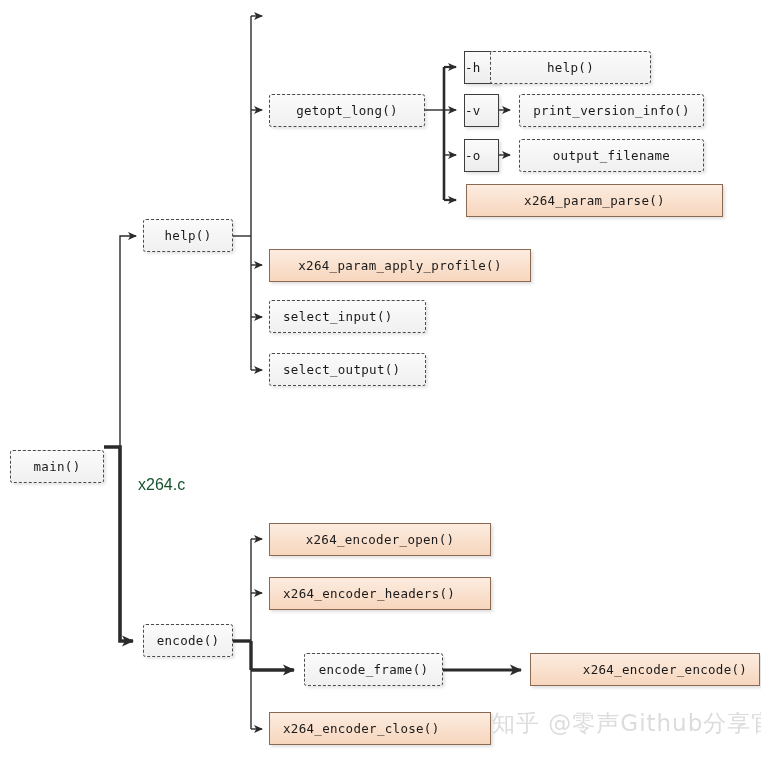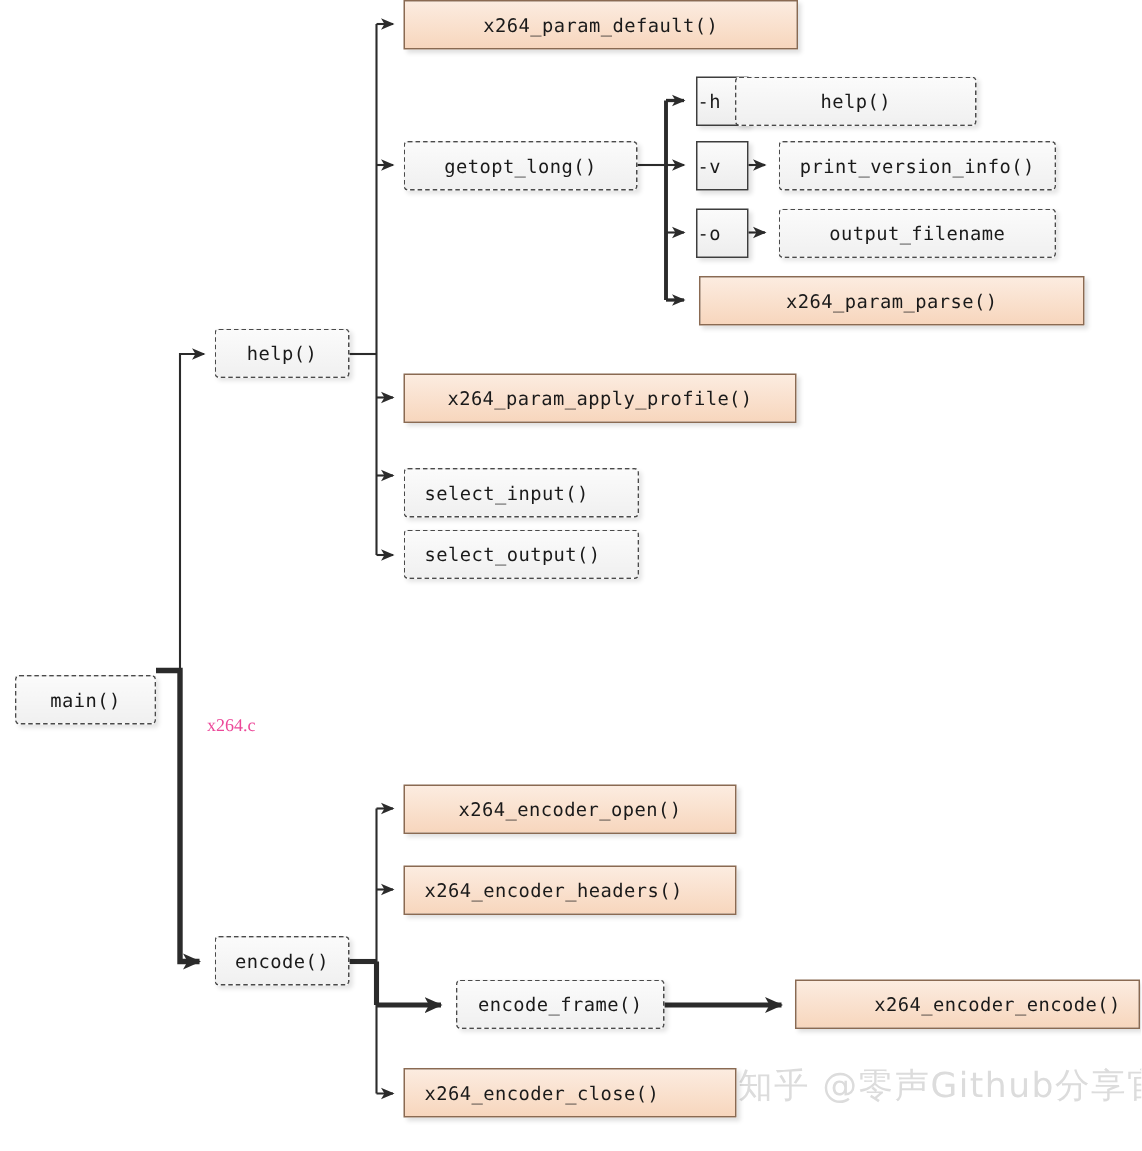--- a/index.html
+++ b/index.html
@@ -52,23 +52,23 @@
     background: linear-gradient(180deg, #fbfbfb 0%, #ededed 100%);
     box-shadow: 2px 2px 3px rgba(0,0,0,0.12);
     justify-content: center;
     font-size: 12.5px;
   }
   .node .lbl { display: block; width: 100%; }
   .ctr  .lbl { text-align: center; }
   .lft  .lbl { text-align: left; padding-left: 13px; }
   .filelabel {
     position: absolute;
-    font-size: 12px;
-    color: #ec4899;
-    font-family: Liberation Serif, serif;
+    font-size: 16px;
+    color: #14532d;
+    font-family: Liberation Sans, sans-serif;
     z-index: 3;
   }
   .watermark {
     position: absolute;
     font-family: "DejaVu Sans", "Liberation Sans", sans-serif;
     font-size: 23px;
     color: #dcdcdc;
     letter-spacing: 1px;
     z-index: 2;
     white-space: nowrap;
@@ -133,33 +133,30 @@
   </div>
 
   <div class="node dashed ctr" style="left:143px; top:219px; width:90px;  height:33px;">
     <span class="lbl">help()</span>
   </div>
 
   <div class="node dashed ctr" style="left:143px; top:624px; width:90px;  height:33px;">
     <span class="lbl">encode()</span>
   </div>
 
-  <div class="node orange ctr" style="left:269px; top:0px;   width:263px; height:33px;">
-    <span class="lbl">x264_param_default()</span>
-  </div>
 
   <div class="node dashed ctr" style="left:269px; top:94px;  width:156px; height:33px;">
     <span class="lbl">getopt_long()</span>
   </div>
 
   <div class="node orange ctr" style="left:269px; top:249px; width:262px; height:33px;">
     <span class="lbl">x264_param_apply_profile()</span>
   </div>
 
-  <div class="node dashed lft" style="left:269px; top:312px; width:157px; height:33px;">
+  <div class="node dashed lft" style="left:269px; top:300px; width:157px; height:33px;">
     <span class="lbl">select_input()</span>
   </div>
 
   <div class="node dashed lft" style="left:269px; top:353px; width:157px; height:33px;">
     <span class="lbl">select_output()</span>
   </div>
 
   <div class="node opt" style="left:464px; top:51px;  width:35px;  height:33px;">
     <span class="lbl">-h</span>
   </div>

